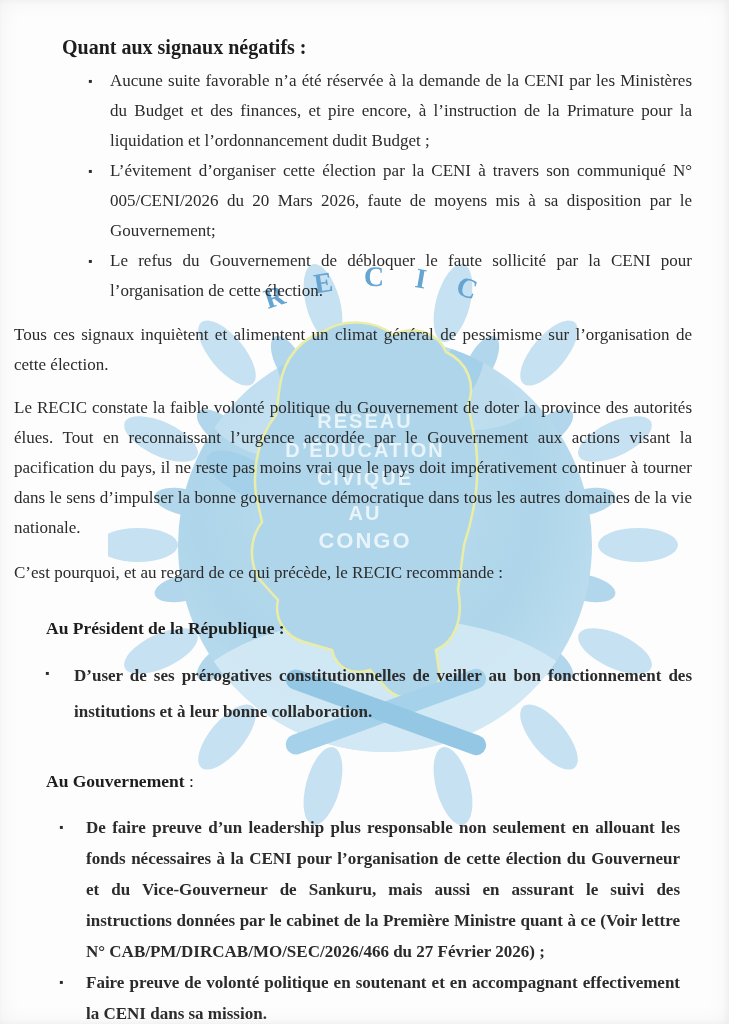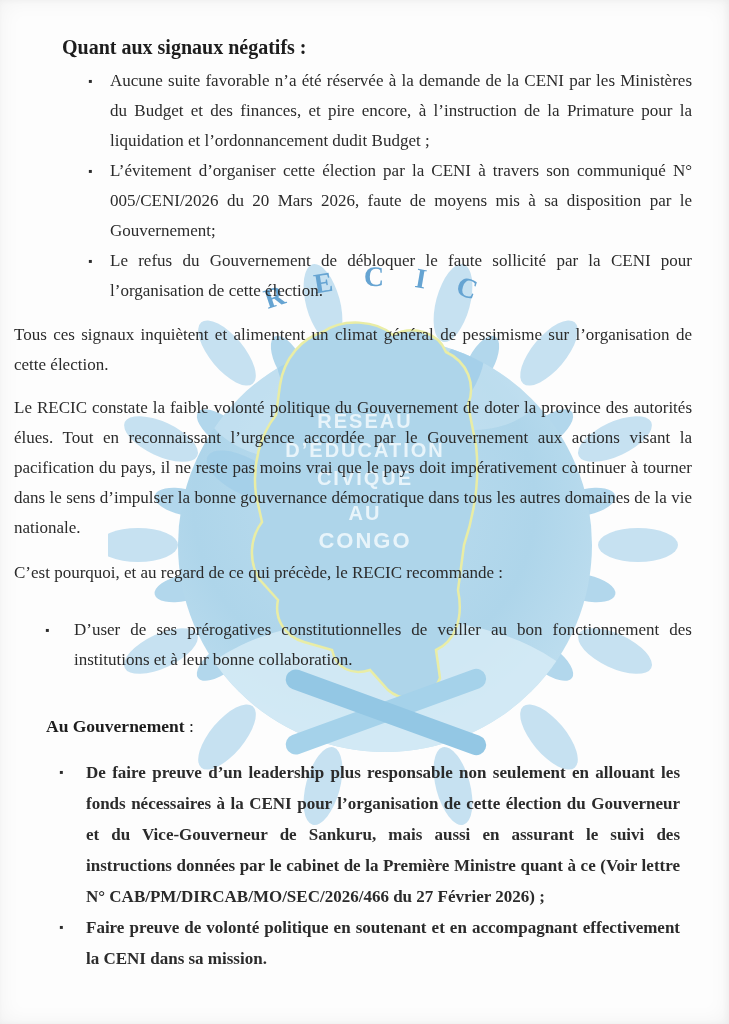--- a/index.html
+++ b/index.html
@@ -35,21 +35,21 @@
   .h-sub .colon{ font-weight:normal; }
   ul{ list-style:none; margin:0; padding:0; }
   li{ position:relative; text-align:justify; }
   .list-a{ margin:0 0 14px 0; }
   .list-a li{ padding-left:96px; line-height:30px; }
   .list-a li::before{
     content:"▪"; position:absolute; left:74px; top:0;
     font-size:12px; line-height:30px;
   }
   .list-b{ margin:0 0 38px 0; }
-  .list-b li{ padding-left:60px; line-height:30px; }
+  .list-b li{ padding-left:60px; line-height:36px;font-weight:bold; }
   .list-b li::before{
     content:"▪"; position:absolute; left:31px; top:0;
     font-size:12px; line-height:30px;
   }
   .list-c{ margin:12px;font-weight:bold; }
   .list-c li{ padding-left:60px; line-height:31px; }
   .list-c li::before{
     content:"▪"; position:absolute; left:33px; top:0;
     font-size:12px; line-height:31px;
   }
@@ -149,20 +149,21 @@
     <li>L’évitement d’organiser cette élection par la CENI à travers son communiqué N° 005/CENI/2026 du 20 Mars 2026, faute de moyens mis à sa disposition par le Gouvernement;</li>
     <li>Le refus du Gouvernement de débloquer le faute sollicité par la CENI pour l’organisation de cette élection.</li>
   </ul>
 
   <p class="para mb1">Tous ces signaux inquiètent et alimentent un climat général de pessimisme sur l’organisation de cette élection.</p>
 
   <p class="para mb2">Le RECIC constate la faible volonté politique du Gouvernement de doter la province des autorités élues. Tout en reconnaissant l’urgence accordée par le Gouvernement aux actions visant la pacification du pays, il ne reste pas moins vrai que le pays doit impérativement continuer à tourner dans le sens d’impulser la bonne gouvernance démocratique dans tous les autres domaines de la vie nationale.</p>
 
   <p class="para mb3">C’est pourquoi, et au regard de ce qui précède, le RECIC recommande :</p>
 
+  <p class="h-sub">Au Président de la République :</p>
 
   <ul class="list-b">
     <li>D’user de ses prérogatives constitutionnelles de veiller au bon fonctionnement des institutions et à leur bonne collaboration.</li>
   </ul>
 
   <p class="h-sub tight"><span>Au Gouvernement</span><span class="colon"> :</span></p>
 
   <ul class="list-c">
     <li>De faire preuve d’un leadership plus responsable non seulement en allouant les fonds nécessaires à la CENI pour l’organisation de cette élection du Gouverneur et du Vice-Gouverneur de Sankuru, mais aussi en assurant le suivi des instructions données par le cabinet de la Première Ministre quant à ce (Voir lettre N° CAB/PM/DIRCAB/MO/SEC/2026/466 du 27 Février 2026) ;</li>
     <li>Faire preuve de volonté politique en soutenant et en accompagnant effectivement la CENI dans sa mission.</li>

